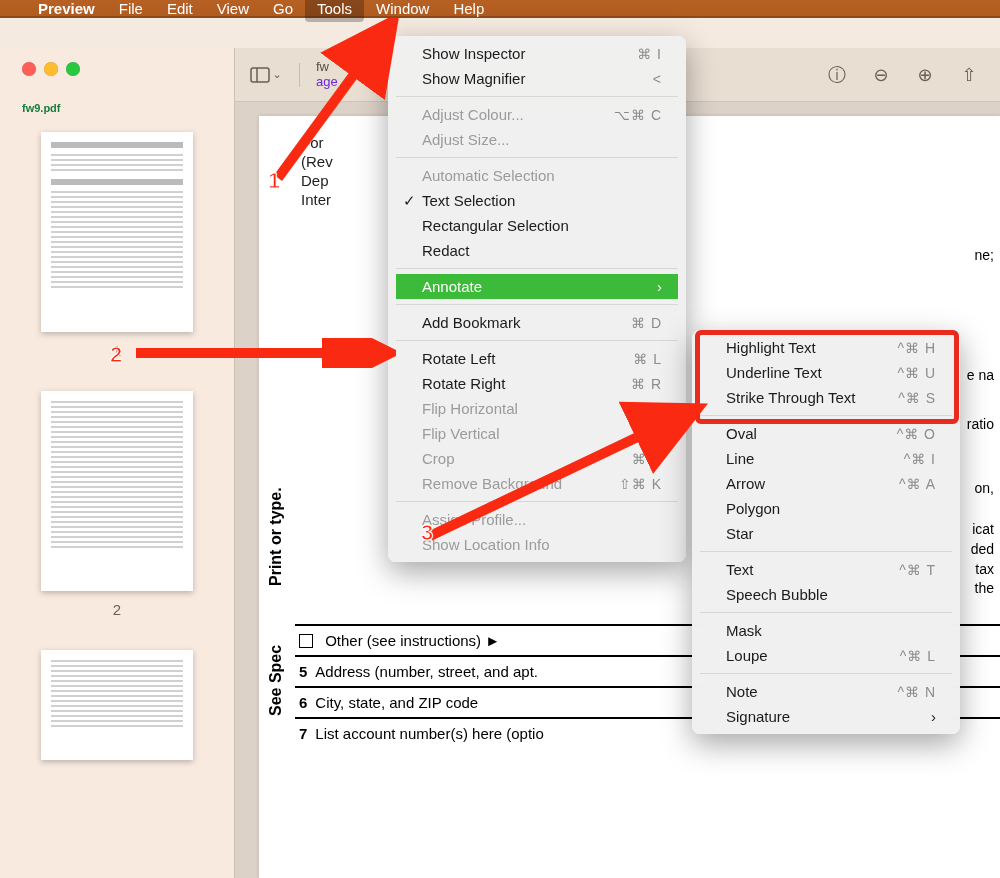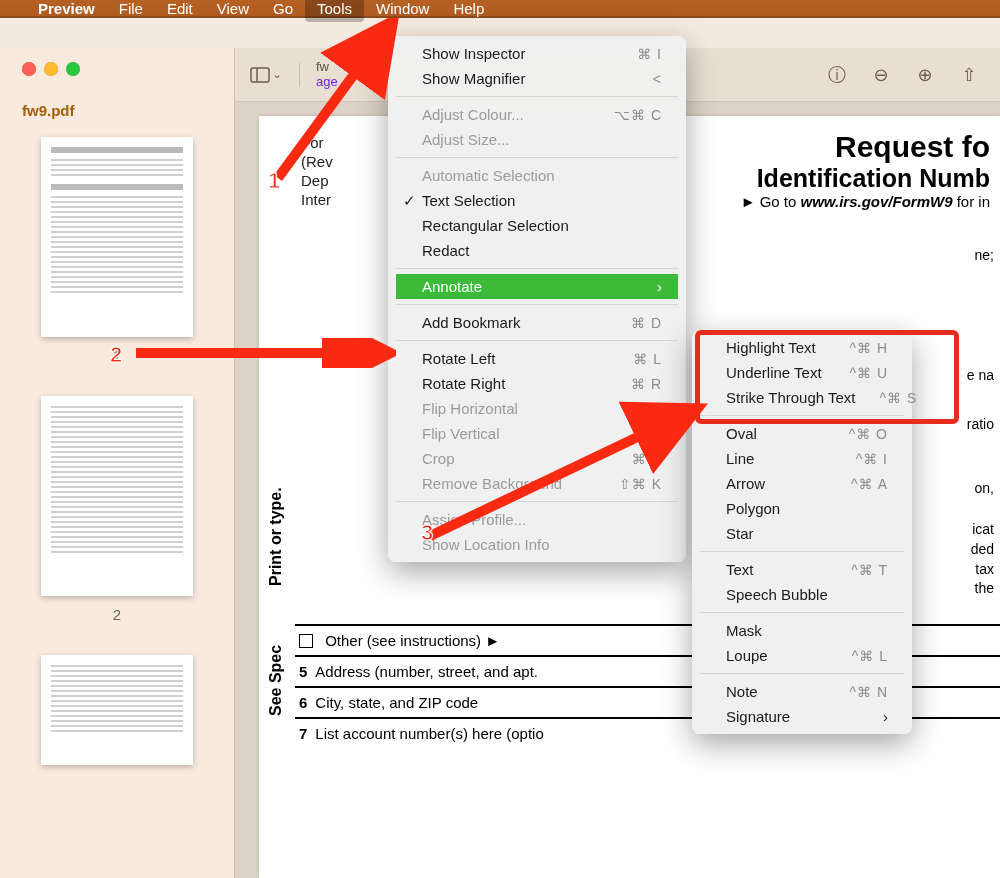--- a/index.html
+++ b/index.html
@@ -11,21 +11,21 @@
   .menubar .item { padding: 5px 12px; border-radius: 4px; cursor: default; }
   .menubar .item.active { background: rgba(0,0,0,.25); text-align: right; }
   .menubar .item.bold { font-weight: 700; }
 
   
   .window { position: absolute; top: 48px; left: 0; right: 0; bottom: 0; display: flex; }
   .sidebar { width: 234px; background: #f9eadf; padding: 14px 12px; }
   .traffic { display: flex; gap: 8px; margin-bottom: 22px; padding-left: 10px; }
   .dot { width: 14px; height: 14px; border-radius: 50%; box-shadow: inset 0 0 1px rgba(0,0,0,.3); }
   .red{background:#ff5f57}.yellow{background:#febc2e}.green{background:#28c840}
-  .filename { color: #a16207; font-size: 15px; font-weight: 600; padding: 4px 10px 18px; }
+  .filename { color: #15803d; font-size: 11px; font-weight: 600; padding: 4px 10px 18px; }
   .thumb-wrap { text-align: center; margin-bottom: 32px; }
   .thumb { width: 152px; height: 200px; background: #fff; margin: 0 auto 10px; box-shadow: 0 2px 6px rgba(0,0,0,.25); position: relative; overflow: hidden; }
   .thumb .lines { position:absolute; inset: 10px; }
   .thumb .ln { height:2px; background:#d0d0d0; margin-bottom:3px; }
   .thumb .hd { height:6px; background:#bbb; margin-bottom:6px; }
   .pgnum { color:#6b5f56; font-size:15px; }
 
   .content { flex:1; background:#dcd2c8; position:relative; display:flex; flex-direction:column; border-left:1px solid #c9bfb5; }
   .toolbar { height:54px; display:flex; align-items:center; padding:0 14px; gap:10px; background:#e9ded2; border-bottom:1px solid #cfc4b8;}
   .tbbtn { width:34px; height:28px; display:flex; align-items:center; justify-content:center; color:#6a5d52; font-size:18px; }
@@ -205,27 +205,20 @@
         </div>
     </div>
 
     <div class="canvas">
       <div class="leftblock">
         <div>For</div>
         <div>(Rev</div>
         <div>Dep</div>
         <div>Inter</div>
       </div>
-      <div style="position:absolute;right:0;top:14px">
-        <div class="formtitle">Request fo</div>
-        <div class="formsub">Identification Numb</div>
-        <div class="formlink">
-          ► <span>Go to </span><em style="font-weight:700">www.irs.gov/FormW9</em><span> for in</span>
-        </div>
-      </div>
       <div style="position:absolute;right:6px;top:130px;font-size:14px;text-align:right;line-height:1.4">
         <div>ne;</div>
         <div style="margin-top:100px">e na</div>
         <div style="margin-top:30px">ratio</div>
         <div style="margin-top:44px">on,</div>
         <div style="margin-top:22px;white-space:pre">icat
 ded
 tax
 the</div>
       </div>
@@ -312,21 +305,21 @@
     </div>
     <div class="sep"></div>
     <div class="mi dis">
       <span>Assign Profile...</span>
     </div>
     <div class="mi dis">
       <span>Show Location Info</span>
     </div>
   </div>
 
-<div class="menu" id="annotate-menu" style="left:692px;top:330px;width:220px;">
+<div class="menu" id="annotate-menu" style="left:692px;top:330px;width:268px;">
     <div class="mi">
       <span>Highlight Text</span>
       <span class="sc">^⌘ H</span>
     </div>
     <div class="mi">
       <span>Underline Text</span>
       <span class="sc">^⌘ U</span>
     </div>
     <div class="mi">
       <span>Strike Through Text</span>

